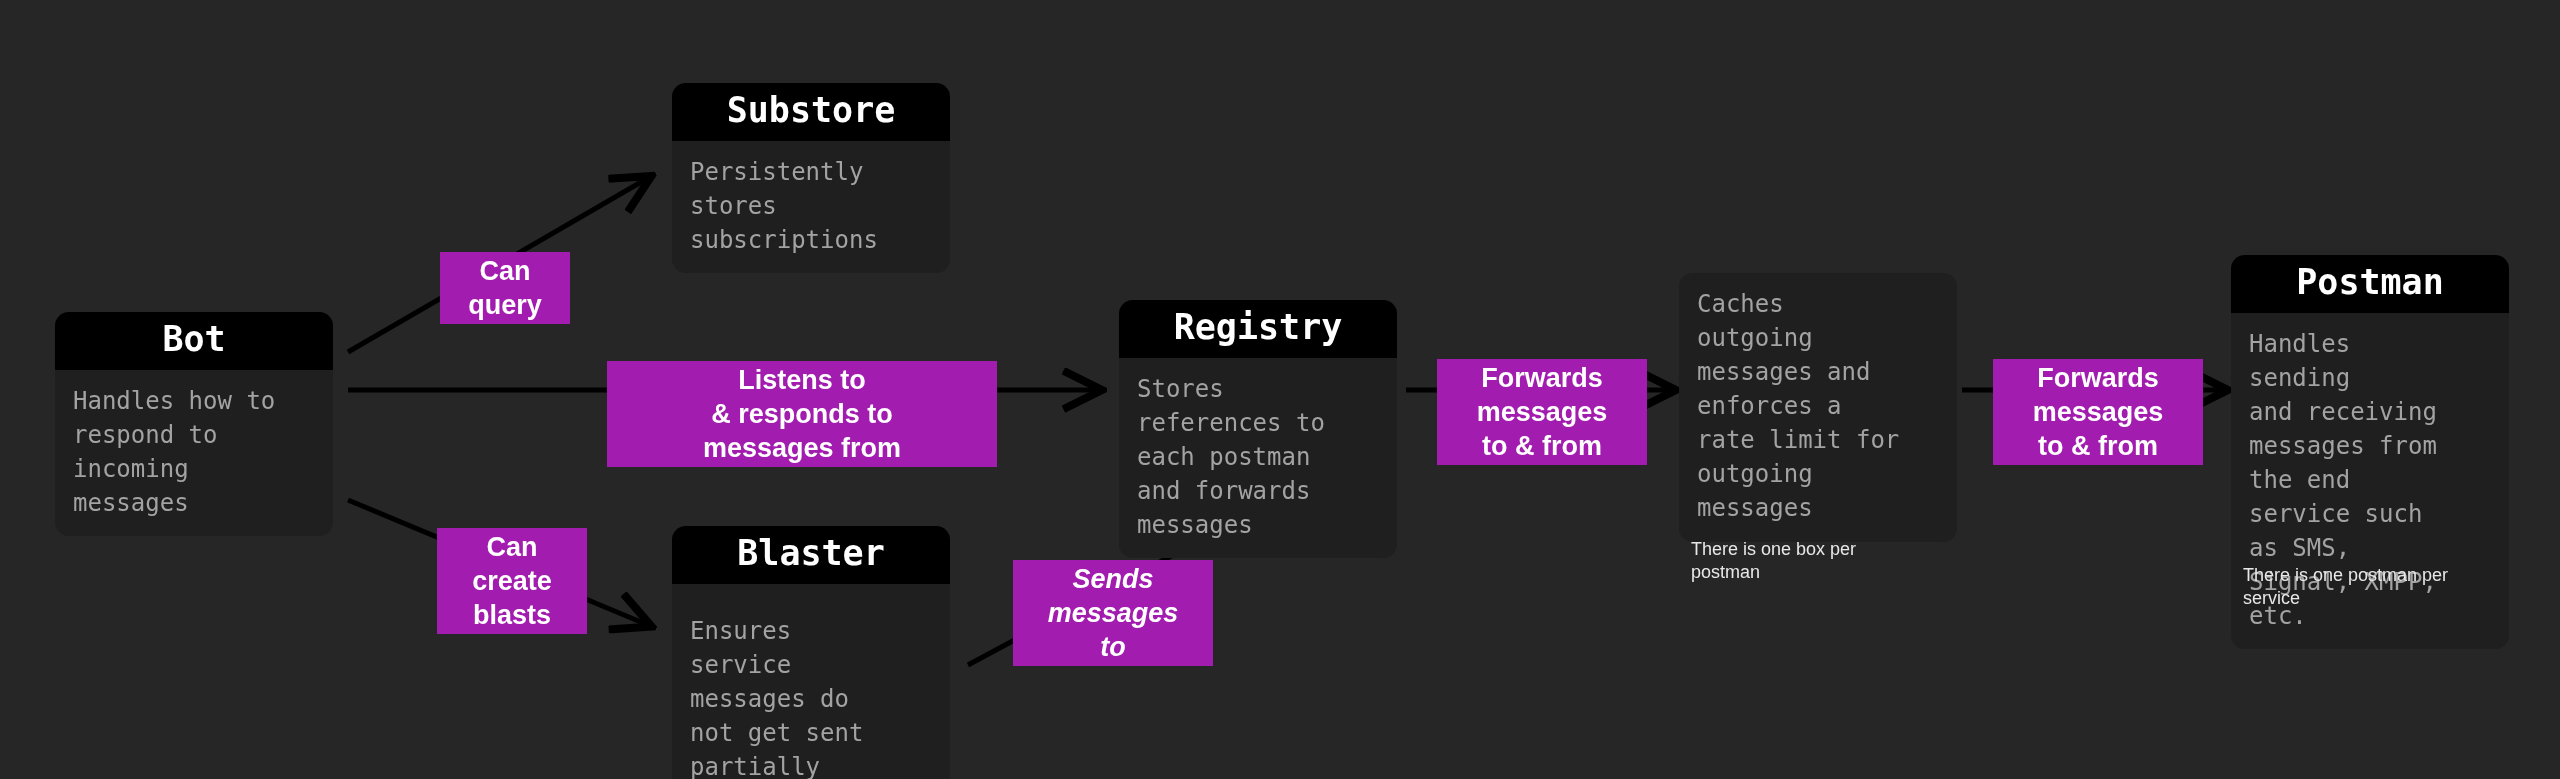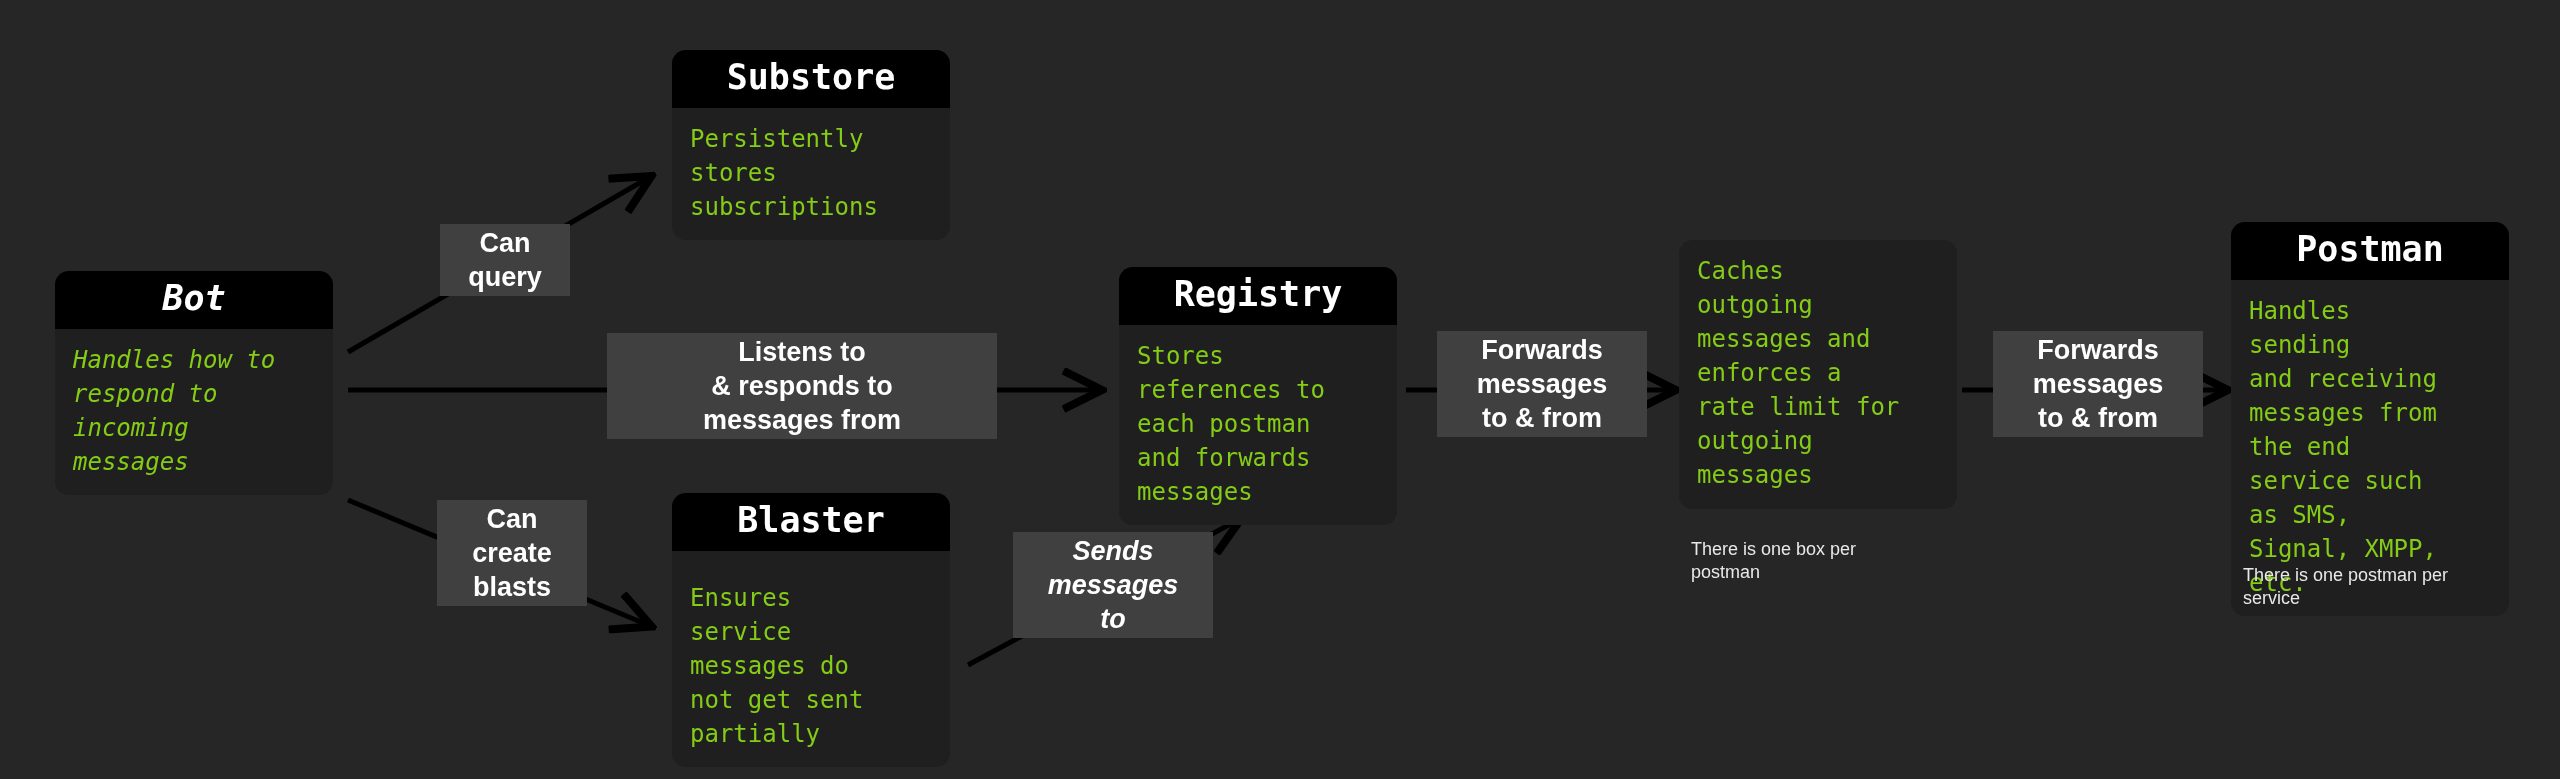--- a/index.html
+++ b/index.html
@@ -31,37 +31,38 @@
 
   
   .node {
     position: absolute;
     z-index: 3;
     border-radius: 14px;
     background: #1f1f1f;
     overflow: hidden;
     display: flex;
     flex-direction: column;
+    margin-top: 33px;
   }
 
   .node-header {
     background: #000000;
     color: #ffffff;
     font-family: "DejaVu Sans Mono", "Liberation Mono", monospace;
     font-weight: bold;
     font-size: 35px;
     line-height: 1.25;
     text-align: center;
     padding: 6px 10px 8px 10px;
     letter-spacing: 0px;
     white-space: nowrap;
   }
 
   .node-body {
-    color: #84cc16;
+    color: #a3a3a3;
     font-family: "DejaVu Sans Mono", "Liberation Mono", monospace;
     font-size: 24px;
     line-height: 1.42;
     padding: 14px 18px 16px 18px;
     white-space: pre-line;
     flex: 1 1 auto;
   }
 
   
   .node-caption {
@@ -78,27 +79,28 @@
   .edge-label {
     position: absolute;
     z-index: 4;
     color: #ffffff;
     font-family: "Liberation Sans", sans-serif;
     font-weight: bold;
     font-size: 27px;
     line-height: 1.26;
     text-align: center;
     white-space: pre-line;
-    background: #404040;
+    background: #a21caf;
     padding: 2px 6px;
+    margin-top: 28px;
   }
 
   
   #node-substore { left: 672px;  top: 50px;  width: 278px; }
-  #node-bot      { left: 55px;   top: 271px; width: 278px; font-style: italic; }
+  #node-bot      { left: 55px;   top: 279px; width: 278px; }
   #node-blaster  { left: 672px;  top: 493px; width: 278px; gap: 16px; }
   #node-registry { left: 1119px; top: 267px; width: 278px; }
   #node-box      { left: 1679px; top: 240px; width: 278px; }
   #node-postman  { left: 2231px; top: 222px; width: 278px; }
 
   #caption-box     { left: 1691px; top: 538px; width: 270px; }
   #caption-postman { left: 2243px; top: 564px; width: 280px; }
 
   #label-can-query     { left: 440px;  top: 224px; width: 130px; }
   #label-listens       { left: 607px;  top: 333px; width: 390px; }

